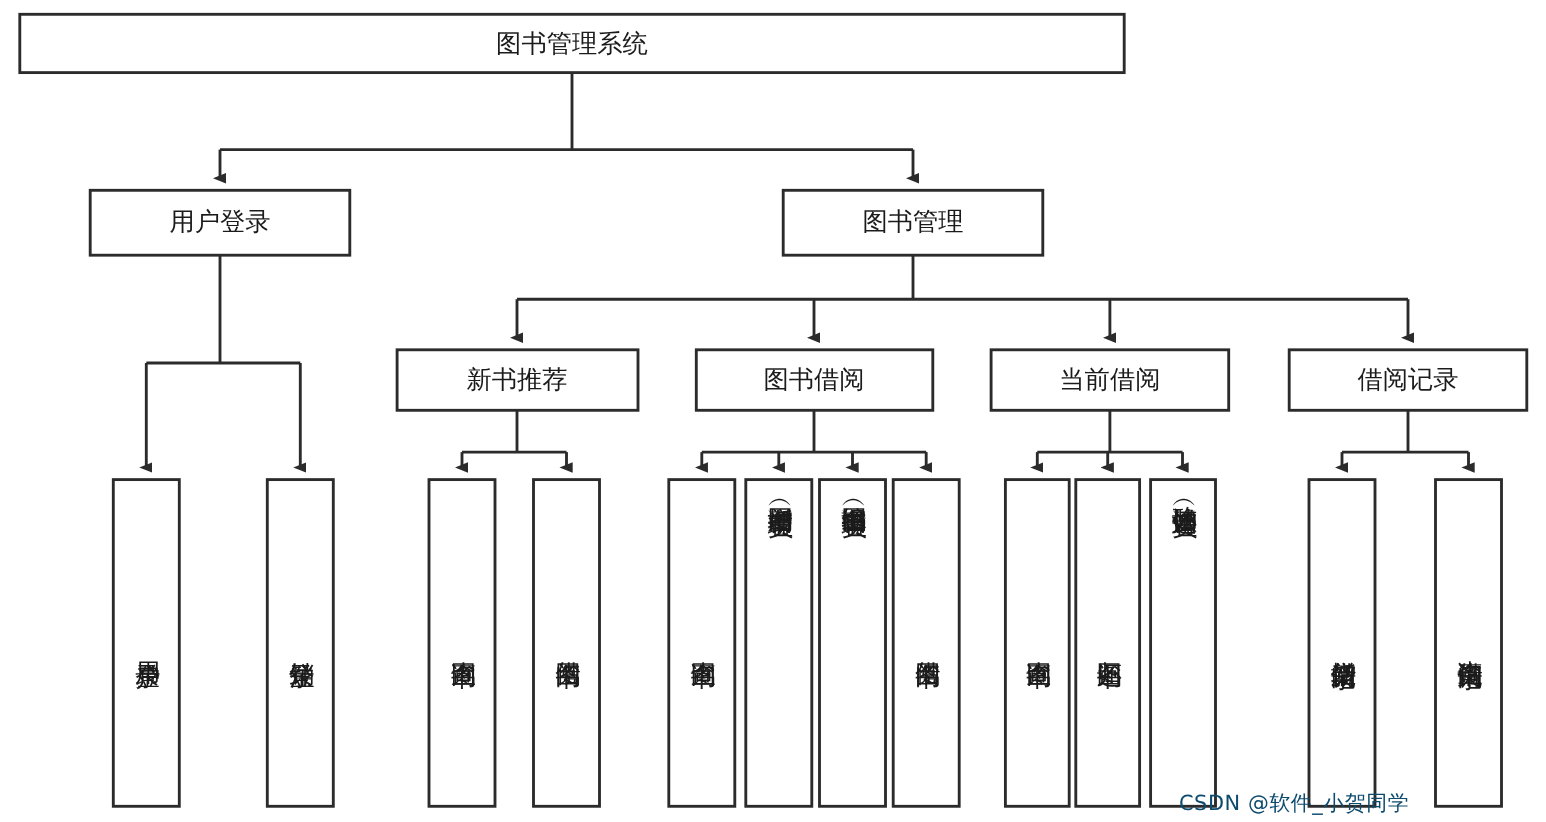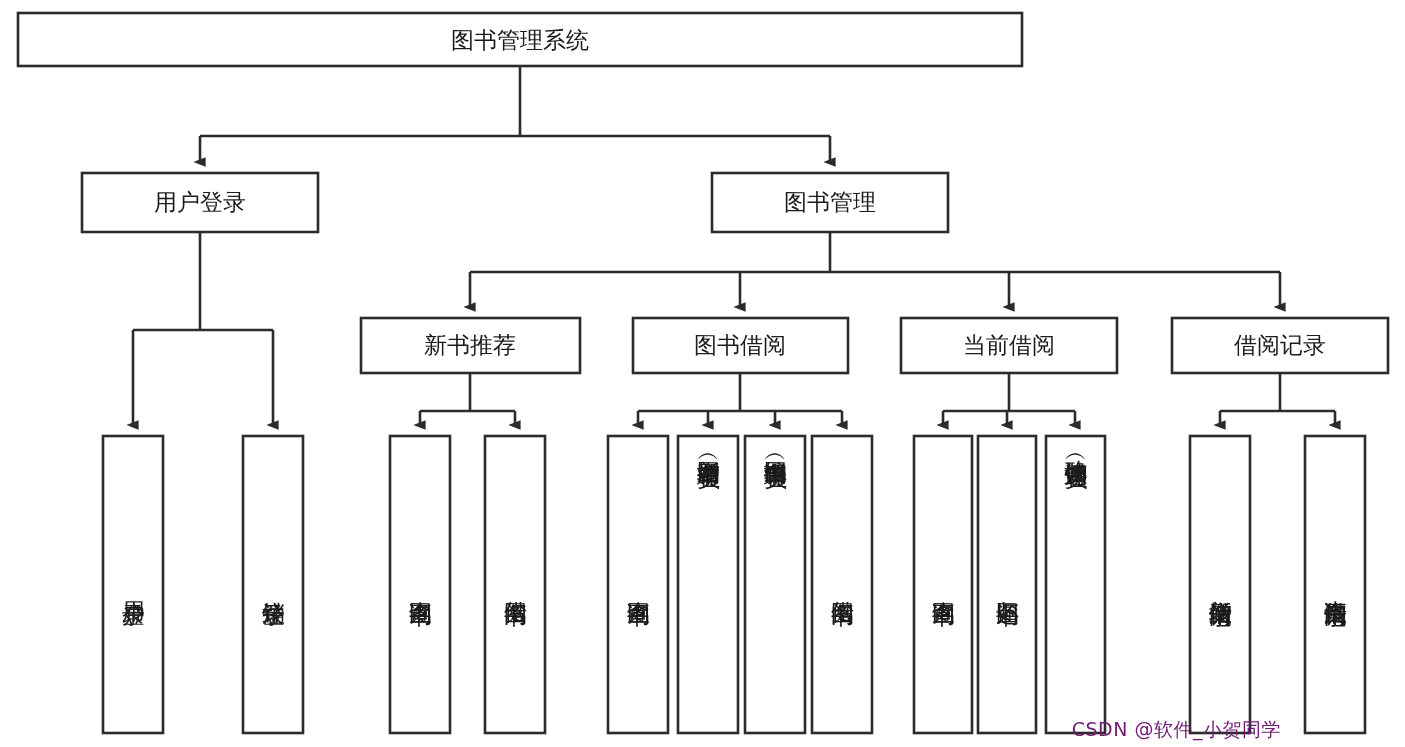--- a/index.html
+++ b/index.html
@@ -69,21 +69,21 @@
     white-space: nowrap;
     text-align: center;
     pointer-events: none;
   }
   .watermark {
     position: absolute;
     right: 8px;
     bottom: 4px;
     font-family: "DejaVu Sans", "Liberation Sans", sans-serif;
     font-size: 19px;
-    color: #701a75;
+    color: #0c4a6e;
     white-space: nowrap;
     letter-spacing: 0.5px;
   }
 </style>
 </head>
 <body>
 
 <div id="diagram-root">
 
   <svg id="flow" viewBox="0 0 1405 747">

